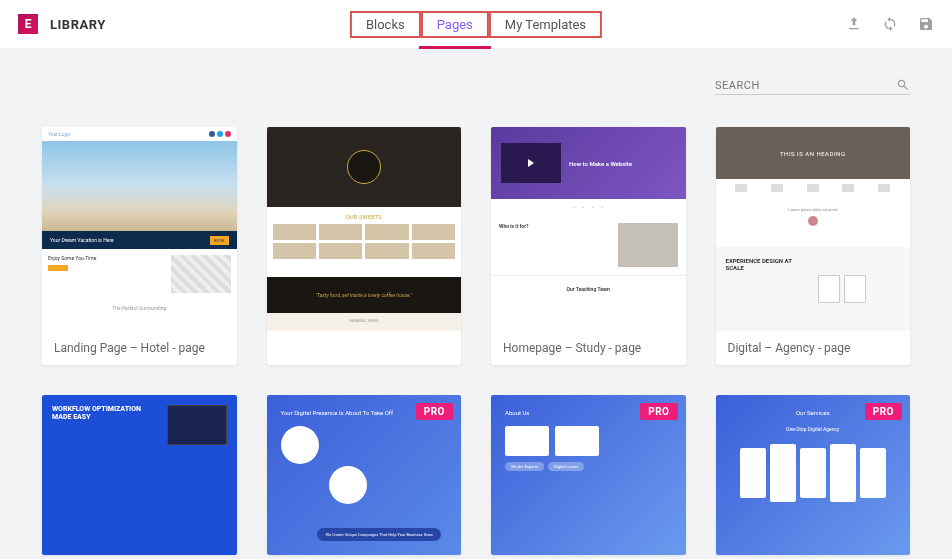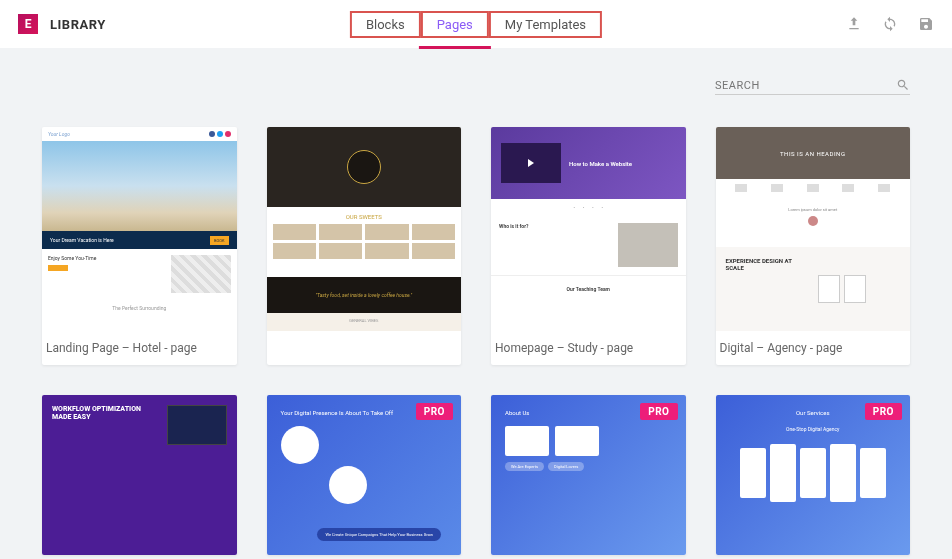--- a/index.html
+++ b/index.html
@@ -19,21 +19,21 @@
 .filter.first{color:#7a7a7a}
 .divider{width:1px;height:16px;background:#ccc;margin:0 6px}
 .fav{display:flex;align-items:center;gap:6px;font-size:11px;font-weight:600;color:#9a9a9a;letter-spacing:.5px;cursor:pointer}
 .heart{width:12px;height:12px;fill:none;stroke:#9a9a9a;stroke-width:2}
 .searchwrap{margin-left:auto;display:flex;align-items:flex-end;border-bottom:1px solid #ccc;width:195px;padding-bottom:2px}
 .search{border:none;outline:none;font-size:11px;color:#9a9a9a;letter-spacing:.5px;background:transparent;flex:1}
 .sglass{width:14px;height:14px;fill:#9a9a9a}
 .grid{display:grid;grid-template-columns:repeat(4,1fr);gap:30px;padding:24px 42px}
 .card{background:#fff;border-radius:2px;box-shadow:0 1px 3px rgba(0,0,0,.08);overflow:hidden;cursor:pointer}
 .thumb{height:204px;background:#eee;position:relative;overflow:hidden}
-.caption{padding:10px 4px;font-size:12px;color:#666}
+.caption{padding:10px 12px;font-size:12px;color:#666}
 .thumb2{height:160px;background:#eee;position:relative;overflow:hidden}
 .pro{position:absolute;top:8px;right:8px;background:#ed1e79;color:#fff;font-size:10px;font-weight:700;padding:3px 8px;border-radius:2px;letter-spacing:.5px;z-index:5}
 
 
 .t1-hdr{height:14px;background:#fff;display:flex;align-items:center;justify-content:space-between;padding:0 6px;font-size:5px;color:#7aa0d0;font-style:italic}
 .t1-hdr .dots{display:flex;gap:2px}
 .t1-hdr .dot{width:6px;height:6px;border-radius:50%}
 .t1-beach{height:90px;background:linear-gradient(#8ec5e8 0%,#c9e0ef 50%,#e0d3b8 80%,#c9b890 100%);position:relative}
 .t1-bar{height:18px;background:#0c2b4d;color:#fff;font-size:5px;display:flex;align-items:center;padding:0 8px}
 .t1-btn{background:#f5a623;color:#333;font-size:4px;padding:2px 4px;margin-left:auto}
@@ -68,21 +68,21 @@
 .t4-logos{height:18px;background:#fff;display:flex;align-items:center;justify-content:space-around;padding:0 8px}
 .t4-logos span{width:12px;height:8px;background:#ddd}
 .t4-mid{height:50px;background:#fff;text-align:center;font-size:4px;color:#888;padding:10px 20px}
 .t4-mid .av{width:10px;height:10px;border-radius:50%;background:#c88;margin:4px auto}
 .t4-exp{height:84px;background:#f8f6f4;padding:10px;display:flex;gap:10px}
 .t4-exp .txt{font-size:6px;color:#333;font-weight:700;flex:1}
 .t4-exp .shapes{flex:1;display:flex;gap:4px;align-items:center}
 .t4-exp .sq{width:22px;height:28px;border:1px solid #ccc;background:#fff}
 
 
-.b1{height:100%;background:#4c1d95;padding:10px;color:#fff;font-size:7px;font-weight:800;display:flex;gap:10px}
+.b1{height:100%;background:#1d4ed8;padding:10px;color:#fff;font-size:7px;font-weight:800;display:flex;gap:10px}
 .b1 .scr{width:60px;height:40px;background:#1a2450;border:1px solid #444}
 .b2{height:100%;background:linear-gradient(135deg,#3c5fd8,#5a8ae8);padding:14px;color:#fff;font-size:6px;position:relative}
 .b2 .bubbles{display:flex;gap:10px;margin-top:10px}
 .b2 .bub{width:38px;height:38px;border-radius:50%;background:#fff}
 .b2 .pill{position:absolute;background:#2845a8;color:#fff;font-size:4px;padding:4px 8px;border-radius:10px}
 .b3{height:100%;background:linear-gradient(135deg,#3c5fd8,#6a9aee);padding:14px;color:#fff;font-size:6px}
 .b3 .pics{display:flex;gap:6px;margin-top:10px}
 .b3 .pic{width:44px;height:30px;background:#fff;border-radius:2px}
 .b3 .tag{font-size:4px;background:rgba(255,255,255,.3);padding:2px 6px;border-radius:8px;margin-right:4px;display:inline-block;margin-top:6px}
 .b4{height:100%;background:linear-gradient(135deg,#3c5fd8,#6a9aee);padding:14px 10px;color:#fff;font-size:6px;text-align:center}

